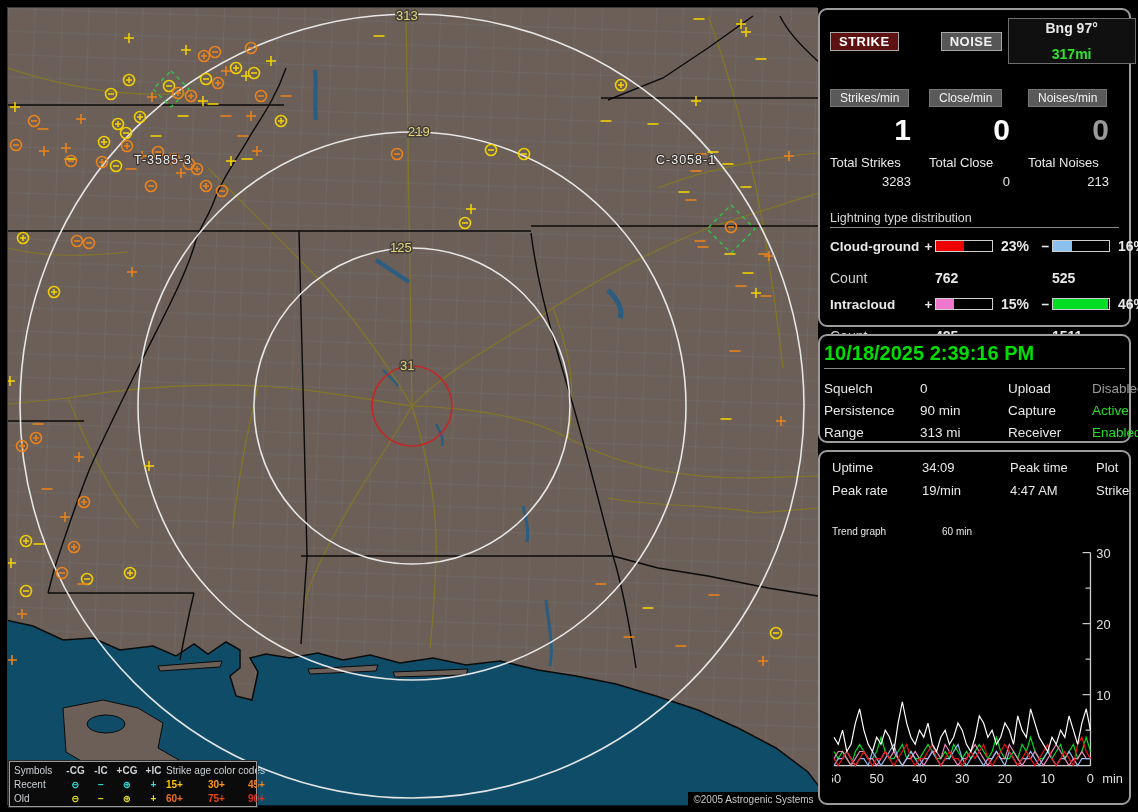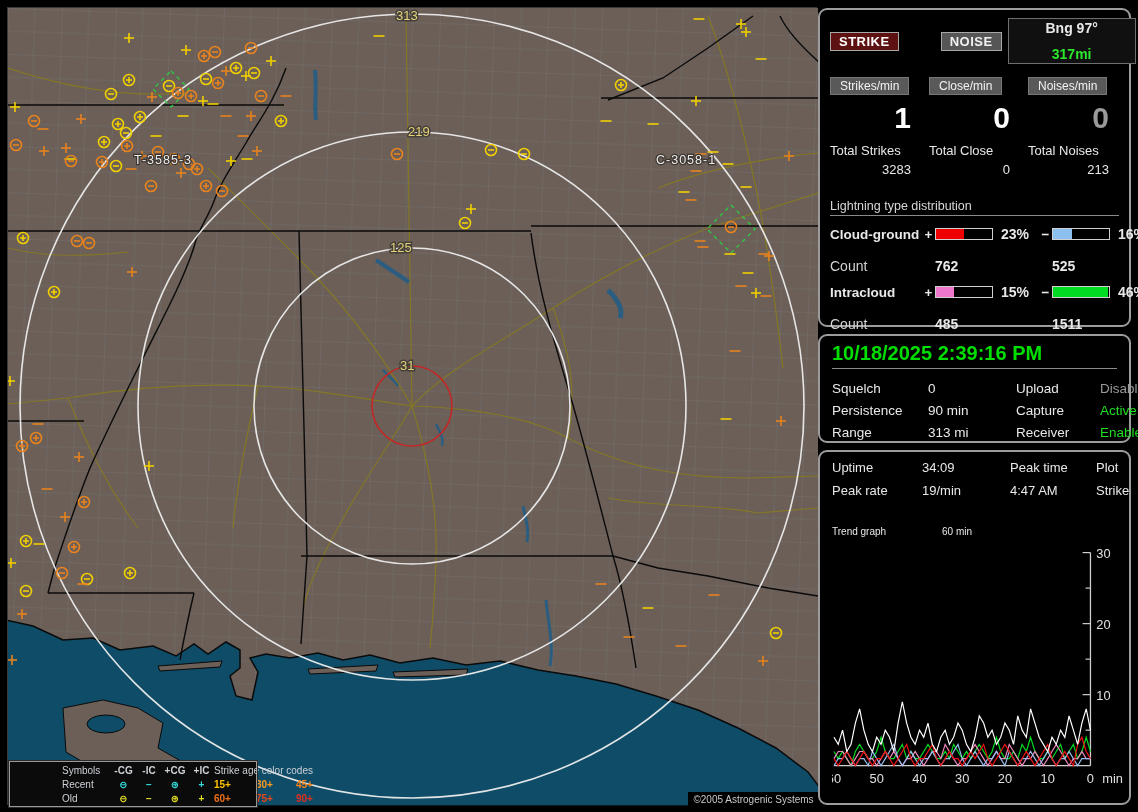--- a/index.html
+++ b/index.html
@@ -6,37 +6,37 @@
   *{box-sizing:border-box;font-family:"Liberation Sans","DejaVu Sans",sans-serif;}
   .stage{position:relative;width:1138px;height:812px;background:#000;overflow:hidden;}
   
   .map{position:absolute;left:7px;top:7px;width:810px;height:798px;background:#6b5f58;border:1px solid #3a3a3a;}
   .map svg{display:block;}
   .copybar{position:absolute;left:680px;top:784px;width:131px;height:15px;background:#000;
            color:#c9c9c9;font-size:10px;line-height:15px;text-align:center;white-space:nowrap;}
   
   .maplegend{position:absolute;left:1px;top:753px;width:248px;height:46px;background:#0b0b0b;
              border:1px solid #9a9a9a;outline:1px solid #2a2a2a;font-size:10px;color:#ccd1d6;padding:1px 4px;}
-  .lgrow{display:grid;grid-template-columns:48px 27px 24px 28px 25px 42px 40px 38px;align-items:center;height:14px;white-space:nowrap;margin-left:48px;}
+  .lgrow{display:grid;grid-template-columns:48px 27px 24px 28px 25px 42px 40px 38px;align-items:center;height:14px;white-space:nowrap;}
   .lgrow .g{text-align:center;font-weight:bold;}
   .lgrow .age{text-align:left;font-weight:bold;}
   .lg-agehdr{grid-column:6 / span 3;}
   
   .panel-box{position:absolute;left:818px;width:313px;background:#000;border:2px solid #9c9c9c;border-radius:9px;color:#e8e8e8;}
   .box1{top:8px;height:319px;padding:8px 10px;}
-  .box2{top:334px;height:109px;padding:6px 12px;}
+  .box2{top:334px;height:109px;padding:6px 4px;}
   .box3{top:450px;height:355px;padding:8px 12px;}
   .hdr-row{display:flex;align-items:center;gap:6px;}
   .btn{font-size:13px;font-weight:bold;padding:1px 8px;border:1px solid #a8a8a8;letter-spacing:.5px;}
   .btn-strike{background:#5e1111;color:#fff;}
   .btn-noise{background:#565656;color:#f0f0f0;margin-left:36px;}
   .bngbox{margin-left:auto;display:flex;align-items:center;gap:10px;background:#101010;border:1px solid #6e6e6e;
           padding:1px 8px;font-size:14px;font-weight:bold;min-width:128px;justify-content:space-between;flex-direction:column;}
   .bng-rng{color:#2be62b;}
-  .counters{display:grid;grid-template-columns:1fr 1fr 1fr;column-gap:8px;margin-top:12px;}
+  .counters{display:grid;grid-template-columns:1fr 1fr 1fr;column-gap:8px;margin-top:24px;}
   .chip{display:inline-block;background:#595959;color:#f2f2f2;font-size:12px;padding:1px 9px;border:1px solid #777;}
   .cval{font-size:30px;font-weight:bold;text-align:right;padding-right:10px;line-height:34px;margin-top:6px;}
   .ctlab{font-size:13px;margin-top:8px;}
   .ctot{font-size:13px;text-align:right;padding-right:10px;margin-top:4px;}
   .dist-head{margin-top:22px;color:#d8d8d8;font-size:12.5px;border-bottom:1px solid #8a8a8a;padding-bottom:2px;}
   .drow{display:grid;grid-template-columns:92px 13px 62px 42px 13px 62px 40px;align-items:center;margin-top:10px;font-size:13.5px;}
   .drow .nm{font-weight:bold;}
   .sign{font-weight:bold;text-align:center;}
   .bar{width:58px;height:12px;border:1px solid #d0d0d0;background:#000;}
   .bar>div{height:100%;}

